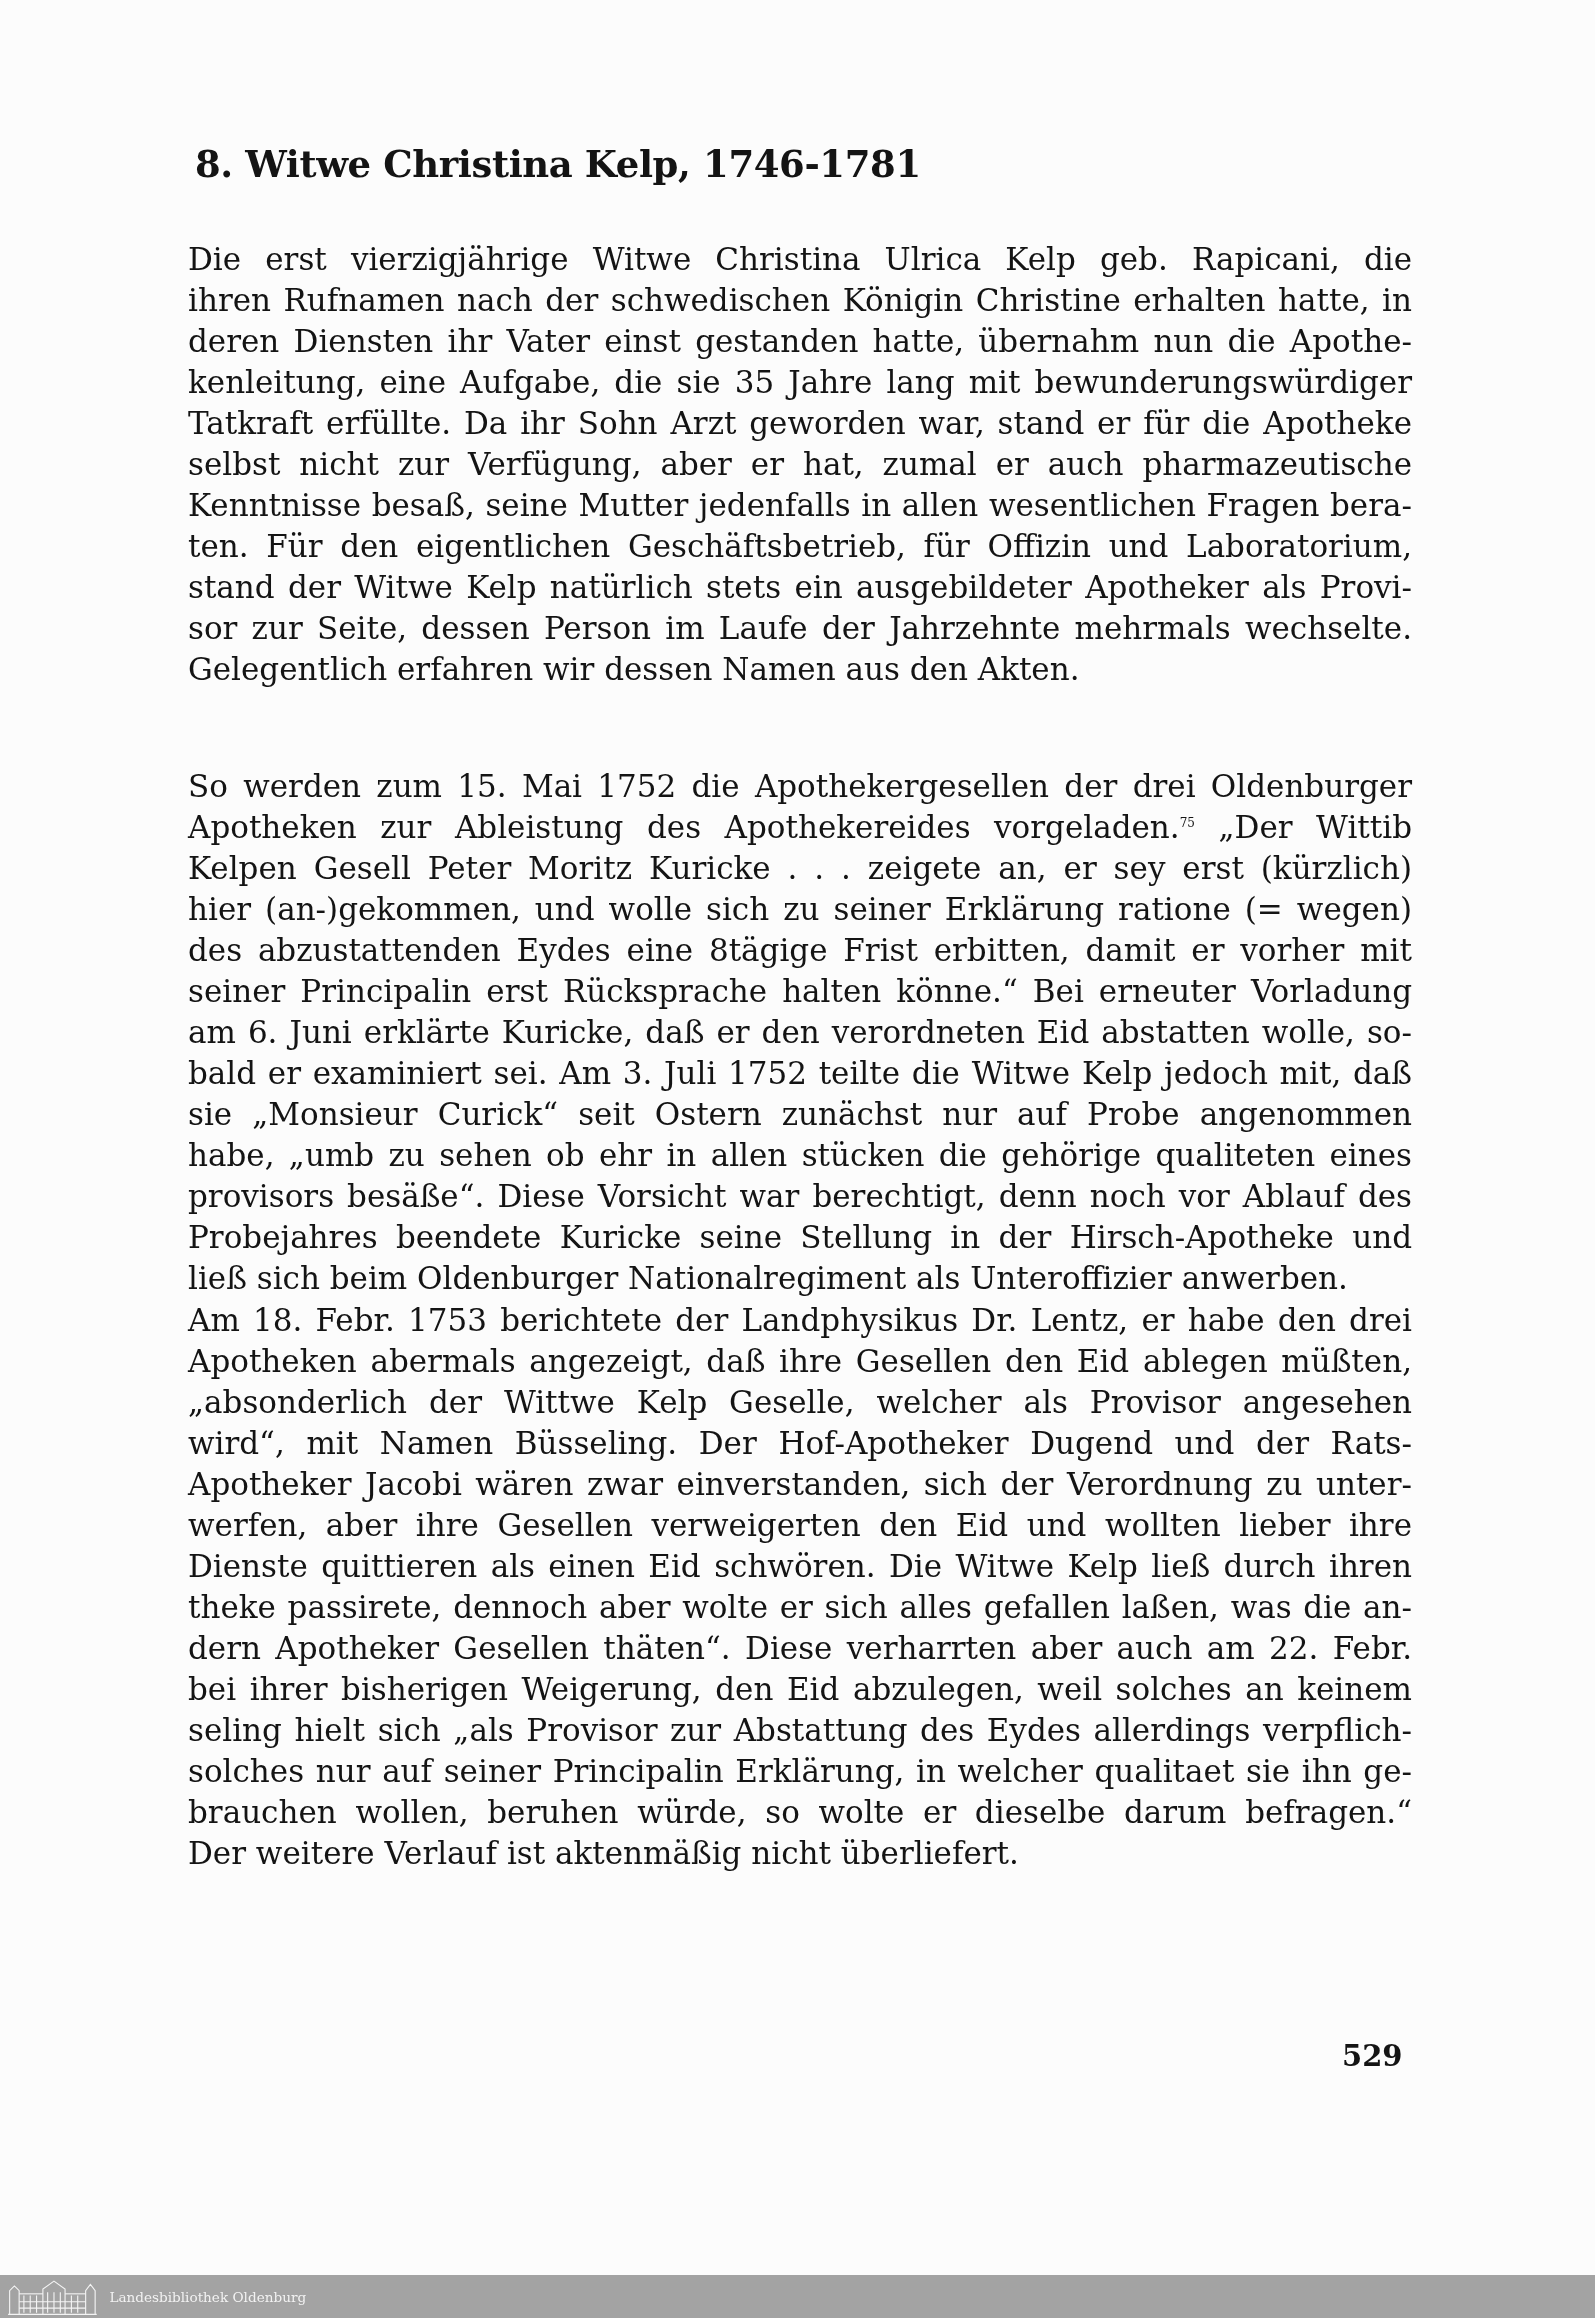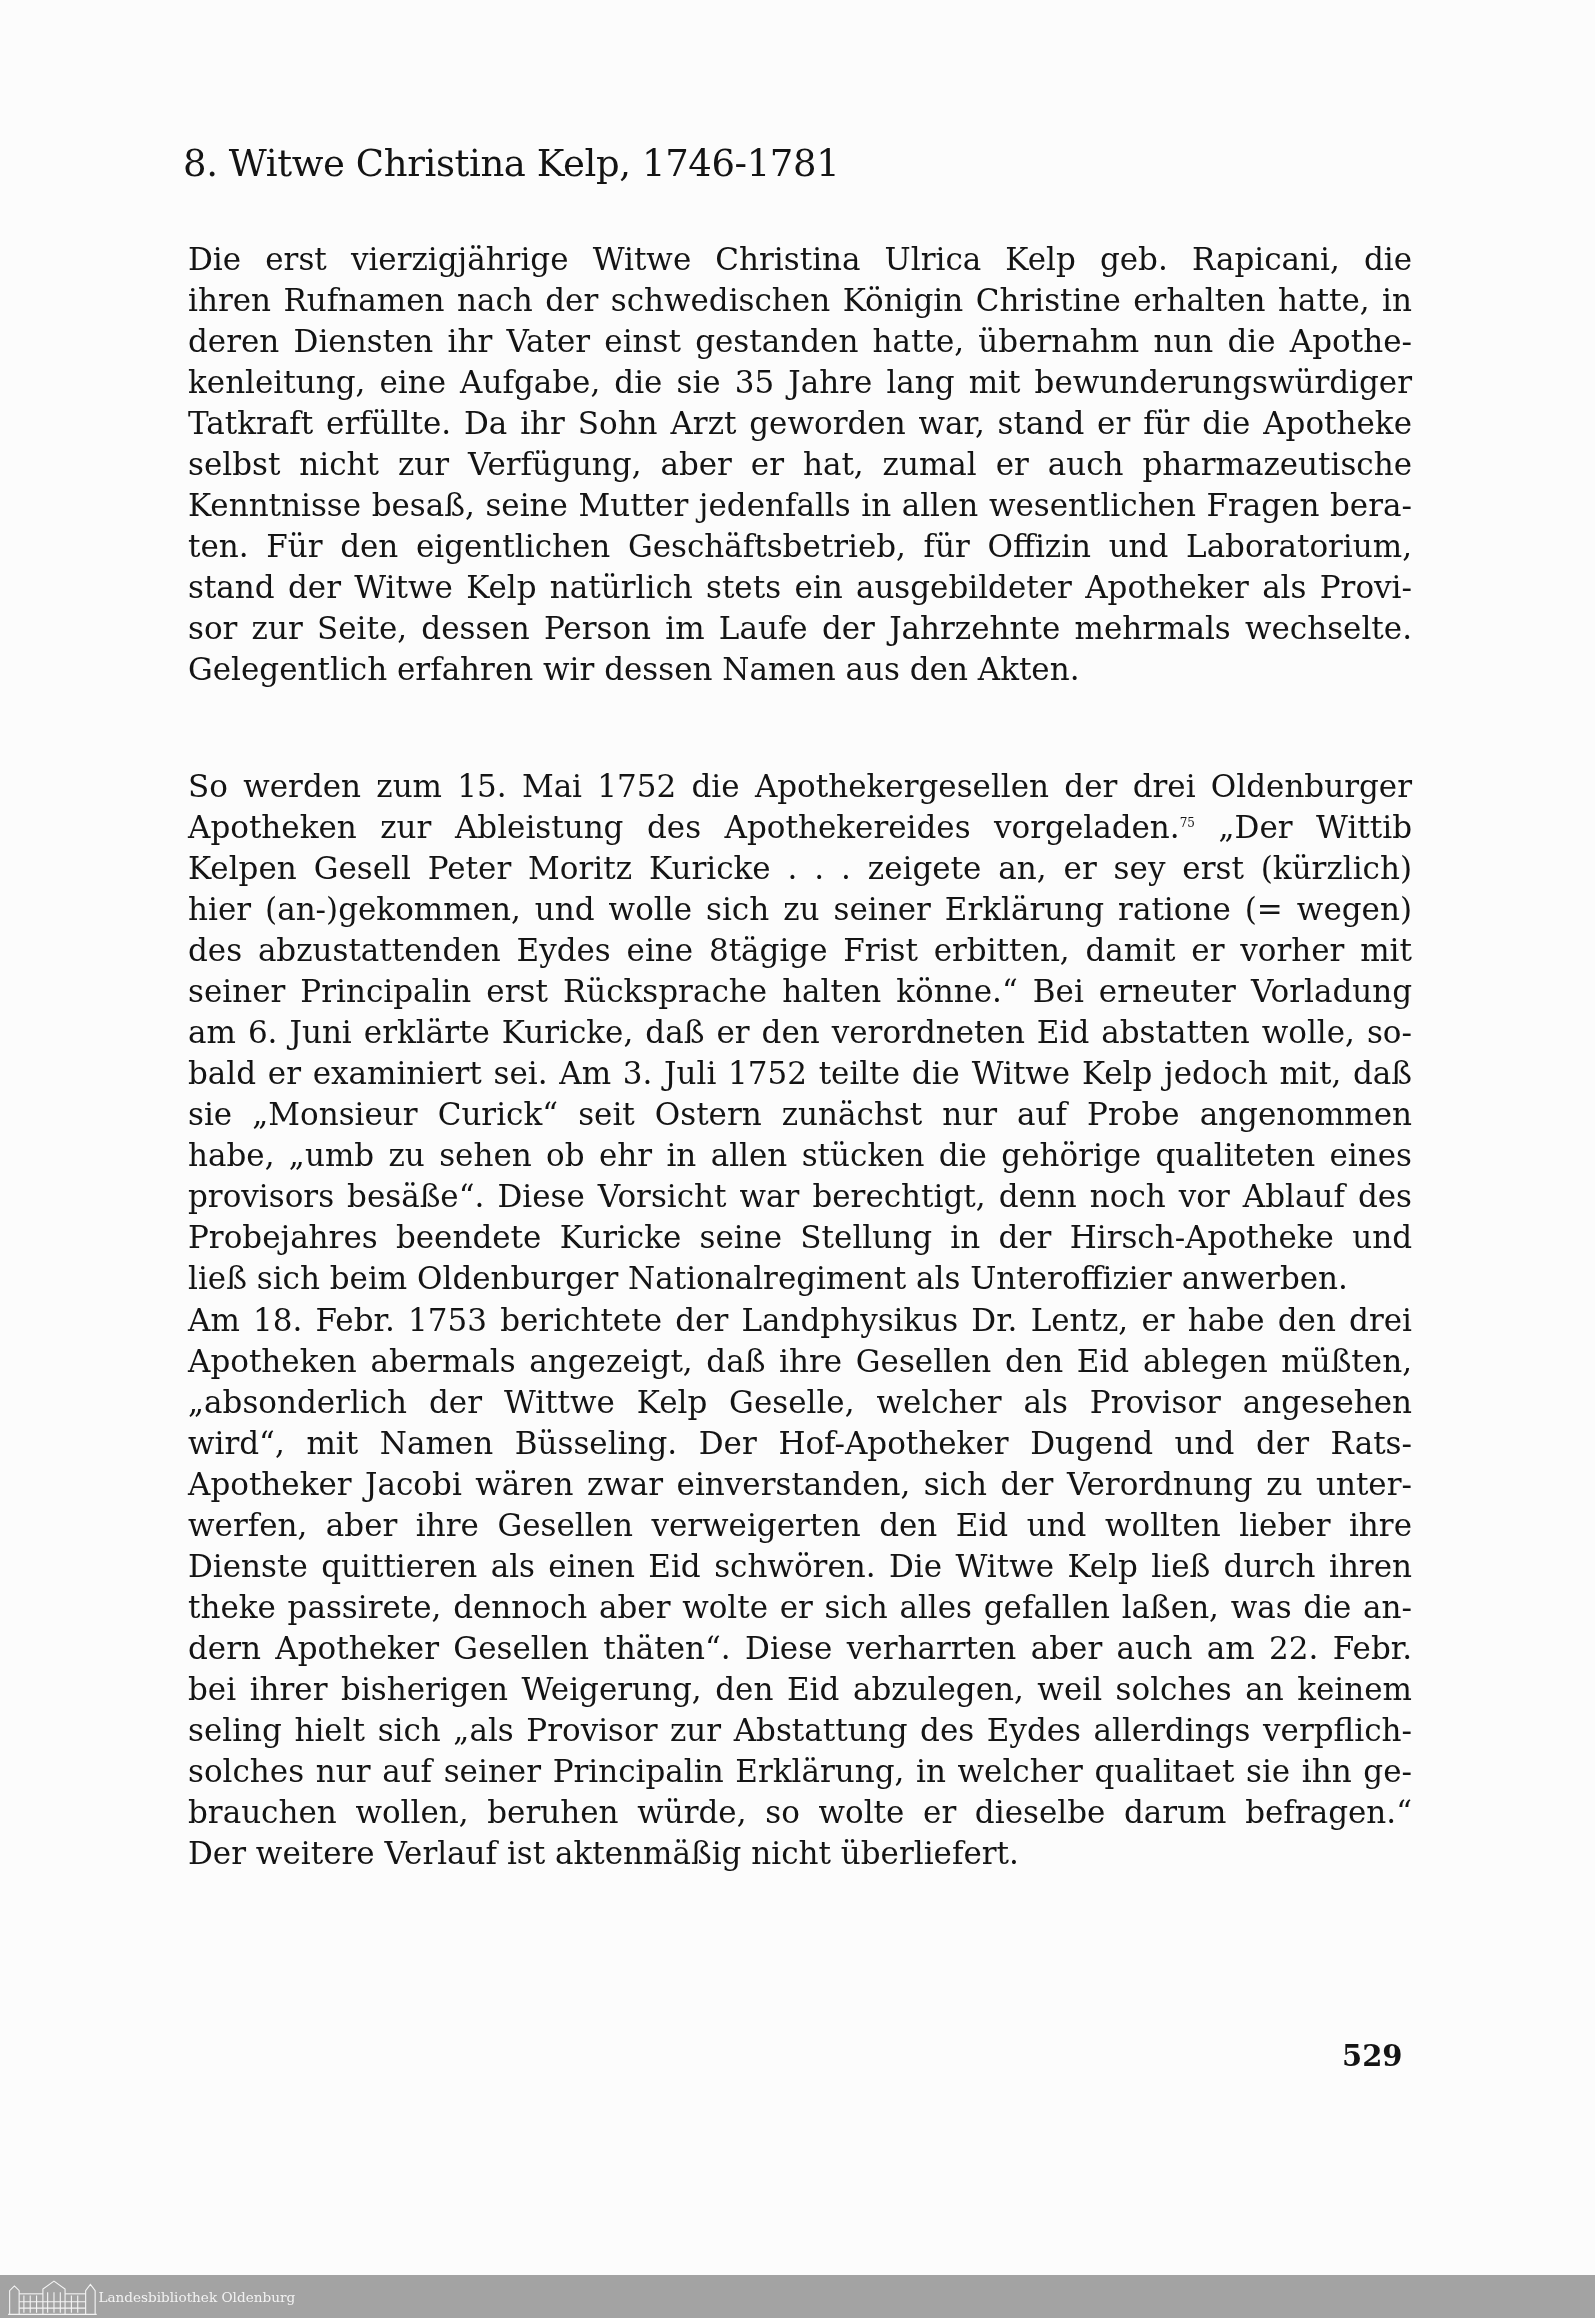--- a/index.html
+++ b/index.html
@@ -1,29 +1,29 @@
 <!DOCTYPE html>
 <html style="font-size:12.8px"><head>
 <meta charset="utf-8">
 <style>
   html, body { margin:0; padding:0; }
   body { width:1595px; height:2319px; background:#fbfbfb; position:relative; overflow:hidden; font-family:"DejaVu Serif", serif; color:#141414; }
   .page { position:absolute; left:0; top:0; width:1595px; height:2275px; background:#fcfcfc; }
-  .heading { position:absolute; left:183px; top:142px; font-family:"DejaVu Serif", serif; font-weight:normal; font-size:37px; letter-spacing:-0.4px; margin:0;text-align:right; }
+  .heading { position:absolute; left:195px; top:142px; font-family:"DejaVu Serif", serif; font-weight:bold; font-size:37px; letter-spacing:-0.4px; margin:0;text-align:right; }
   .para { position:absolute; left:188px; width:1224px; font-size:31px; line-height:41px; text-align:justify; margin:0; hyphens:none; }
   .line { display:block; text-align:justify; text-align-last:justify; white-space:nowrap; height:41px; }
   .line.last { text-align-last:left; }
   sup { font-size:12px; line-height:0; vertical-align:super; }
   .p1 { top:239px; }
   .p2 { top:726px;margin-top:40px; }
   .p3 { top:1300px; }
   .pageno { position:absolute; left:1342px; top:2039px; font-size:29px;font-weight:bold; }
   .footer { position:absolute; left:0; top:2275px; width:1595px; height:44px; background:#a3a3a3; display:flex; align-items:center; }
   .footer-logo { width:92px; height:38px; margin-left:6.4px; }
-  .footer-text { color:#f2f2f2; font-family:"DejaVu Serif", serif; font-size:13.6px; margin-left:0;text-align:right; }
+  .footer-text { color:#f2f2f2; font-family:"DejaVu Serif", serif; font-size:13.6px; margin-left:11px;text-align:right; }
 </style>
 </head>
 <body>
 
 <div class="page">
   <h1 class="heading">8. Witwe Christina Kelp, 1746-1781</h1>
 
   <div class="para p1">
     <span class="line">Die erst vierzigjährige Witwe Christina Ulrica Kelp geb. Rapicani, die</span>
     <span class="line">ihren Rufnamen nach der schwedischen Königin Christine erhalten hatte, in</span>

